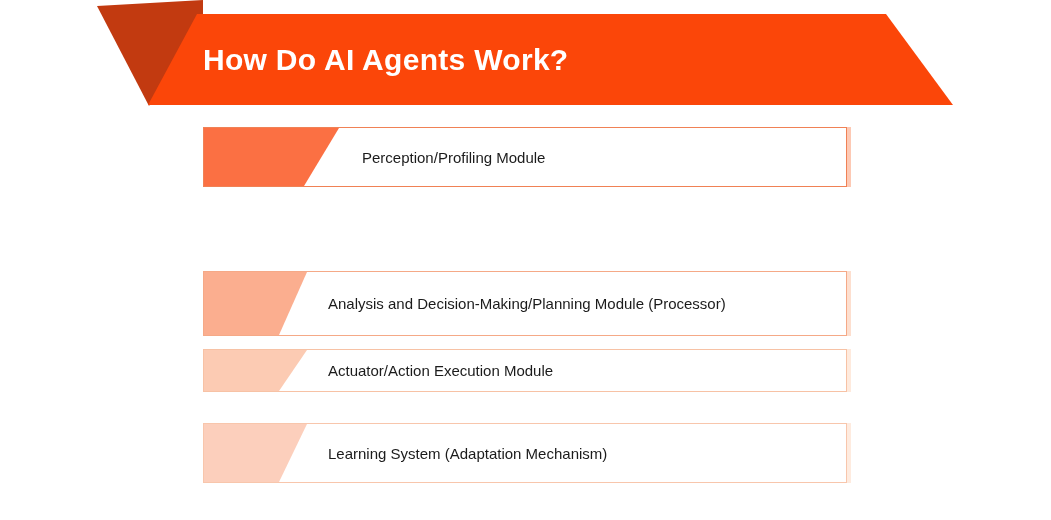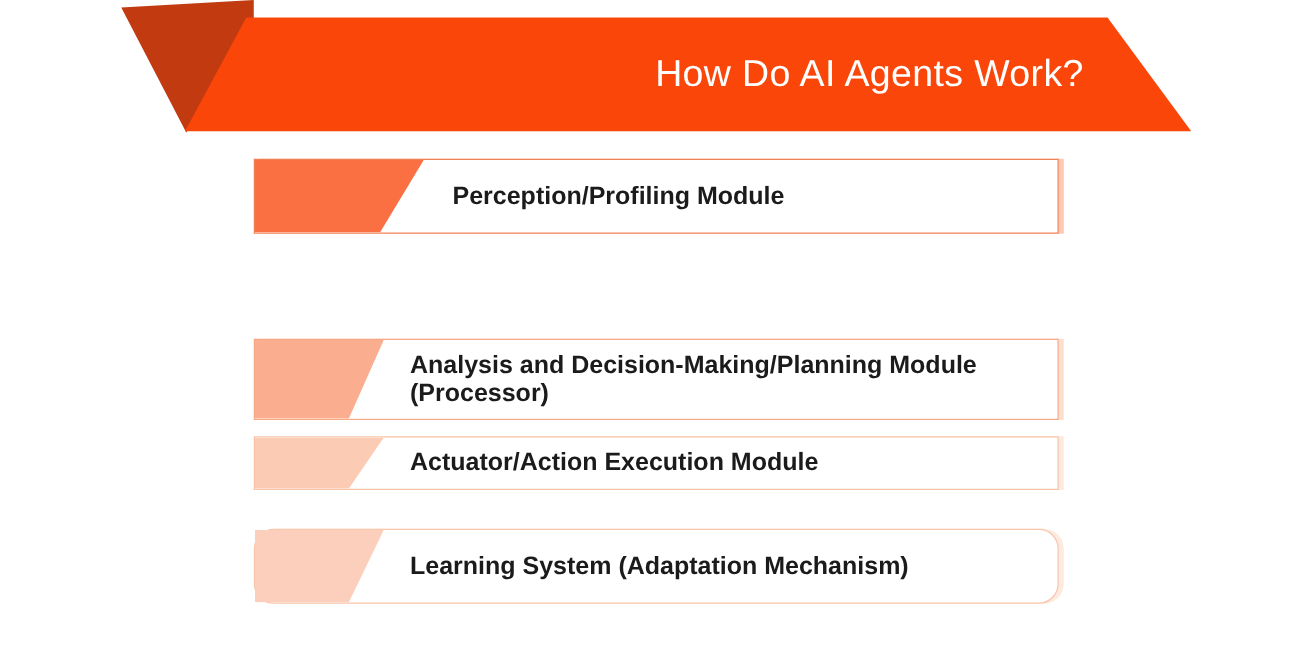--- a/index.html
+++ b/index.html
@@ -15,23 +15,23 @@
     position: absolute;
     top: 0; left: 0;
     width: 1051px; height: 115px;
     display: block;
   }
   .page-title {
     position: absolute;
     left: 203px;
     top: 44px;
     width: 664px;
-    text-align: right;
+    text-align: left;
     font-size: 30px;
-    font-weight: 400;
+    font-weight: 700;
     letter-spacing: 0.3px;
     line-height: 32px;
     white-space: nowrap;
   }
   .row {
     position: absolute;
     left: 203px;
     width: 644px;
     box-sizing: border-box;
     background: #ffffff;
@@ -44,32 +44,32 @@
     position: absolute;
     left: 0; top: 0;
     width: 140px;
     height: 100%;
     background: var(--fc);
   }
   .row.wide-shape  .row-shape { clip-path: polygon(0 0, 135px 0, 100px 100%, 0 100%); }
   .row.narrow-shape .row-shape { clip-path: polygon(0 0, 103px 0, 75px 100%, 0 100%); }
   .row-label {
     position: relative;
-    font-size: 20px;
-    font-weight: 700;
+    font-size: 15px;
+    font-weight: 400;
     line-height: 23px;
     max-width: 480px;
   }
   .row.wide-shape   .row-label { margin-left: 158px; }
   .row.narrow-shape .row-label { margin-left: 124px; }
   .row-1 { top: 127px; height: 60px; }
   .row-2 { top: 201px; height: 60px; }
   .row-3 { top: 271px; height: 65px; }
   .row-4 { top: 349px; height: 43px; }
-  .row-5 { top: 423px; height: 60px; border-radius: 16px; }
+  .row-5 { top: 423px; height: 60px; }
 </style>
 </head>
 <body>
 
 <div class="stage">
 
   <svg class="banner-svg" viewBox="0 0 1051 115" xmlns="http://www.w3.org/2000/svg" aria-hidden="true">
     <polygon points="97,6 203,0 203,18 149,106" fill="#C23A10"></polygon>
     <polygon points="197,14 886,14 953,105 148,105" fill="#FB4609"></polygon>
   </svg>

